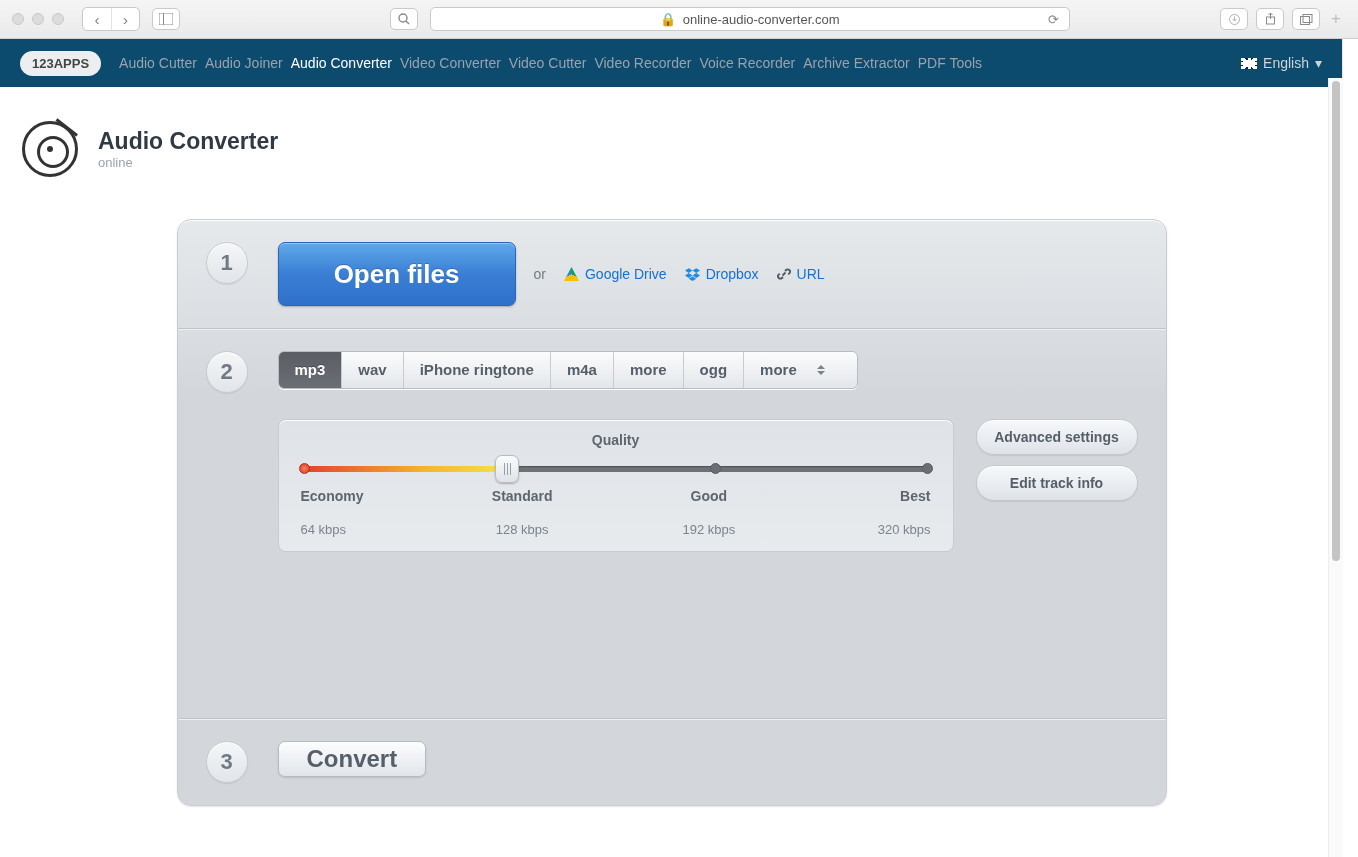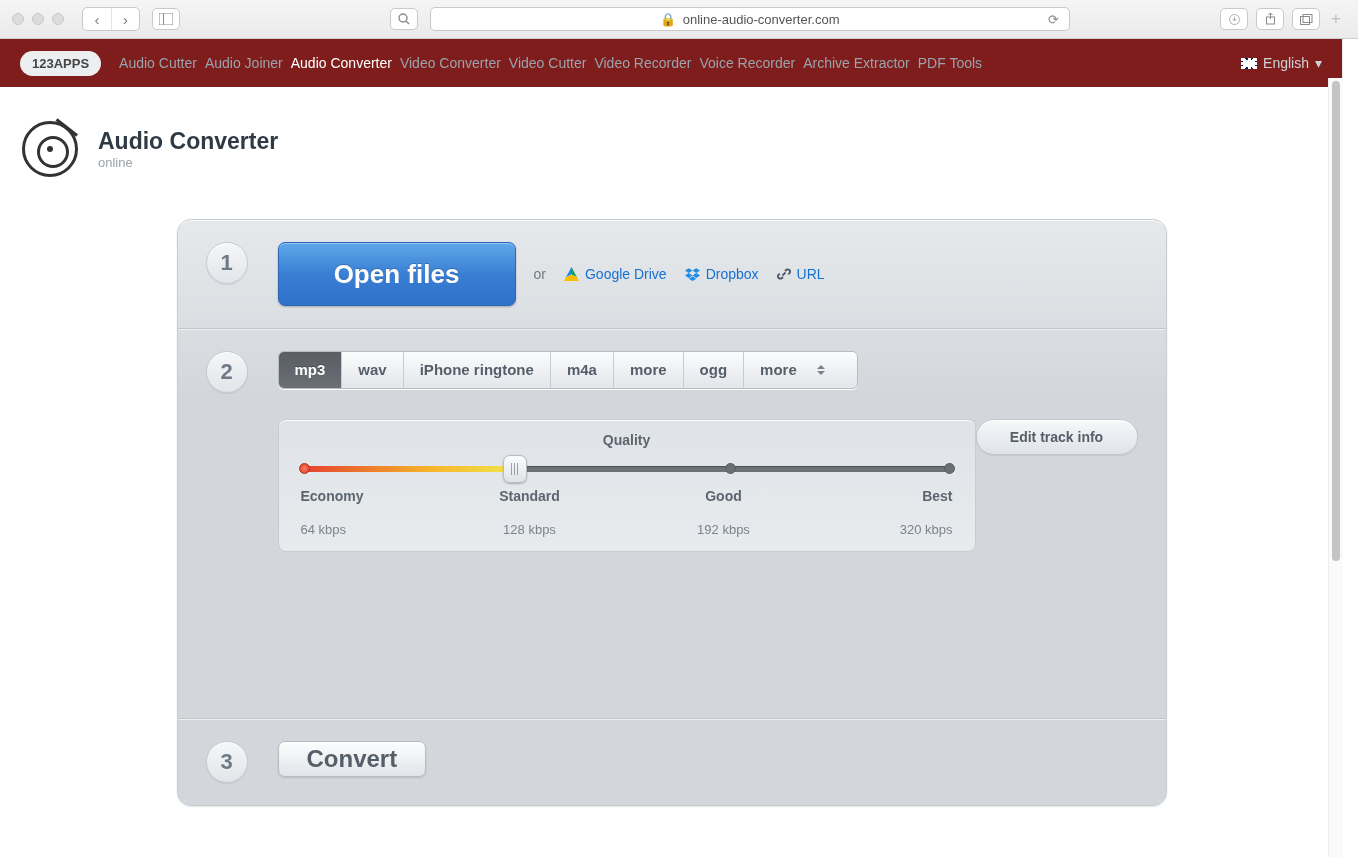--- a/index.html
+++ b/index.html
@@ -13,21 +13,21 @@
 .nav-arrows span+span{border-left:1px solid #e3e3e3}
 .sidebar-btn{width:28px;height:22px;border:1px solid #c9c9c9;border-radius:5px;background:#fff;display:flex;align-items:center;justify-content:center;color:#8a8a8a;margin-right:210px}
 .search-ic{width:28px;height:22px;border:1px solid #c9c9c9;border-radius:5px;background:#fff;display:flex;align-items:center;justify-content:center;color:#8a8a8a;margin-right:12px}
 .addr{flex:1;height:24px;border:1px solid #c9c9c9;border-radius:5px;background:#fff;display:flex;align-items:center;justify-content:center;color:#555;font-size:13px;padding:0 8px;position:relative}
 .addr .lock{margin-right:6px}
 .addr .reload{position:absolute;right:10px;color:#8a8a8a}
 .right-btns{display:flex;gap:8px;margin-left:150px}
 .sq-btn{width:28px;height:22px;border:1px solid #c9c9c9;border-radius:5px;background:#fff;display:flex;align-items:center;justify-content:center;color:#8a8a8a}
 .plus-tab{width:20px;height:24px;display:flex;align-items:center;justify-content:center;color:#bdbdbd;font-size:16px;margin-left:6px}
 
-.site-header{height:48px;background:#7f1d1d;display:flex;align-items:center;padding:0 20px;color:#9aa3ab;font-size:14px;border-right:1px solid #e8e8e8}
+.site-header{height:48px;background:#0c4a6e;display:flex;align-items:center;padding:0 20px;color:#9aa3ab;font-size:14px;border-right:1px solid #e8e8e8}
 .pill{background:#eceef0;color:#444;font-weight:700;font-size:13px;padding:5px 12px;border-radius:14px;margin-right:18px}
 .menu{display:flex;gap:8px}
 .menu a{color:#9aa3ab;text-decoration:none;cursor:pointer}
 .menu a.active{color:#fff}
 .lang{margin-left:auto;color:#cfd3d7;display:flex;align-items:center;gap:6px;cursor:pointer}
 .flag{width:16px;height:11px;background:linear-gradient(#012169 0,#012169 100%);position:relative;display:inline-block}
 .flag::before,.flag::after{content:"";position:absolute;inset:0}
 .flag::before{background:linear-gradient(to bottom right,transparent 40%,#fff 40%,#fff 60%,transparent 60%),linear-gradient(to bottom left,transparent 40%,#fff 40%,#fff 60%,transparent 60%)}
 .flag::after{background:linear-gradient(#fff,#fff) center/100% 3px no-repeat,linear-gradient(#fff,#fff) center/3px 100% no-repeat,linear-gradient(#c8102e,#c8102e) center/100% 1.6px no-repeat,linear-gradient(#c8102e,#c8102e) center/1.6px 100% no-repeat}
 
@@ -56,21 +56,21 @@
 
 .formats{display:flex;width:580px;border-radius:6px;overflow:hidden;box-shadow:0 1px 0 #fff,inset 0 1px 2px rgba(0,0,0,.12);border:1px solid #b7bcc2;margin-bottom:30px}
 .fmt{flex:0 0 auto;padding:0 16px;height:36px;line-height:36px;font-weight:700;color:#565f69;background:linear-gradient(#fbfcfd,#e3e6ea);border-left:1px solid #c7ccd1;cursor:pointer;font-size:15px;text-align:center}
 .fmt:first-child{border-left:none}
 .fmt.active{background:linear-gradient(#5a5e64,#6a6f75);color:#fff;text-shadow:0 -1px 0 rgba(0,0,0,.3)}
 .fmt.more{display:flex;align-items:center;justify-content:flex-start;gap:20px;flex:1}
 .sort-ic{display:flex;flex-direction:column;gap:2px}
 .sort-ic span{width:0;height:0;border-left:4px solid transparent;border-right:4px solid transparent}
 .sort-ic .u{border-bottom:4px solid #7a828b}
 .sort-ic .d{border-top:4px solid #7a828b}
-.panel-row{display:flex;}
+.panel-row{display:flex;gap:22px}
 .quality-panel{flex:1;border:1px solid #c7ccd1;border-radius:8px;background:linear-gradient(#dfe3e7,#e8ebee);padding:12px 22px 14px;box-shadow:inset 0 1px 0 #fff}
 .quality-title{text-align:center;font-weight:700;color:#5d6670;margin-bottom:10px;font-size:14px}
 .slider{position:relative;height:20px}
 .track{position:absolute;top:8px;left:0;right:0;height:6px;border-radius:3px;background:#6d7178;box-shadow:inset 0 1px 1px rgba(0,0,0,.3)}
 .track-fill{position:absolute;top:8px;left:0;width:33%;height:6px;border-radius:3px 0 0 3px;background:linear-gradient(90deg,#e33f2e,#f7b42c 60%,#f0e64a)}
 .dot{position:absolute;top:5px;width:11px;height:11px;border-radius:50%;background:#6a6f76;border:1px solid #5a5f65}
 .dot.red{background:radial-gradient(#ff7d63,#d43820);border-color:#b32f1b;left:-2px}
 .dot.d2{left:calc(33% - 6px)}
 .dot.d3{left:calc(66% - 6px)}
 .dot.d4{right:-2px}
@@ -240,20 +240,21 @@
                 </div>
           </div>
           <div class="ticks">
             <div class="tick"><span>Economy</span><span class="sub">64 kbps</span></div>
             <div class="tick"><span>Standard</span><span class="sub">128 kbps</span></div>
             <div class="tick"><span>Good</span><span class="sub">192 kbps</span></div>
             <div class="tick"><span>Best</span><span class="sub">320 kbps</span></div>
           </div>
         </div>
         <div class="side-btns">
+          <div class="pill-btn">Advanced settings</div>
           <div class="pill-btn">Edit track info</div>
         </div>
       </div>
     </div>
   </div>
 
   <div class="step">
     <div class="badge">3</div>
     <div class="step-body">
       <button class="convert-btn">Convert</button>

